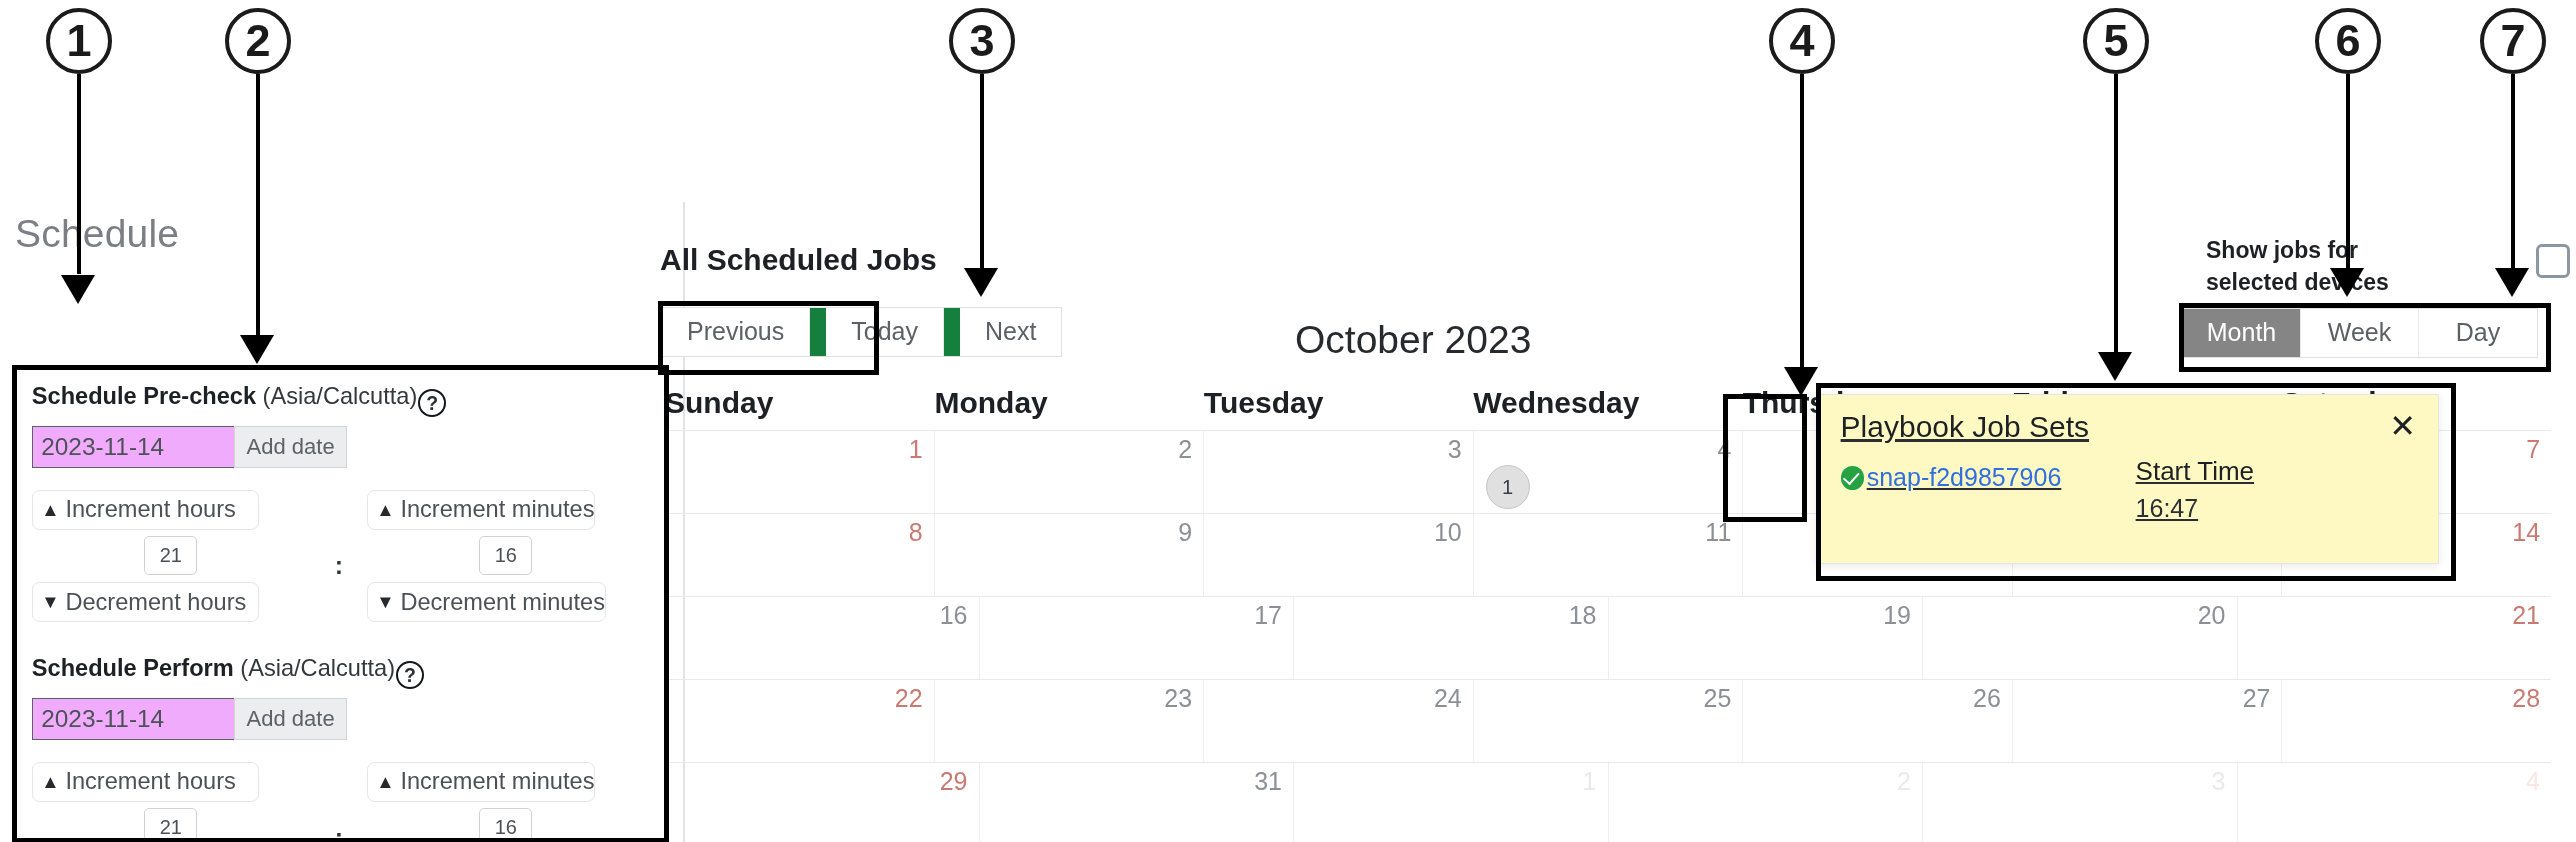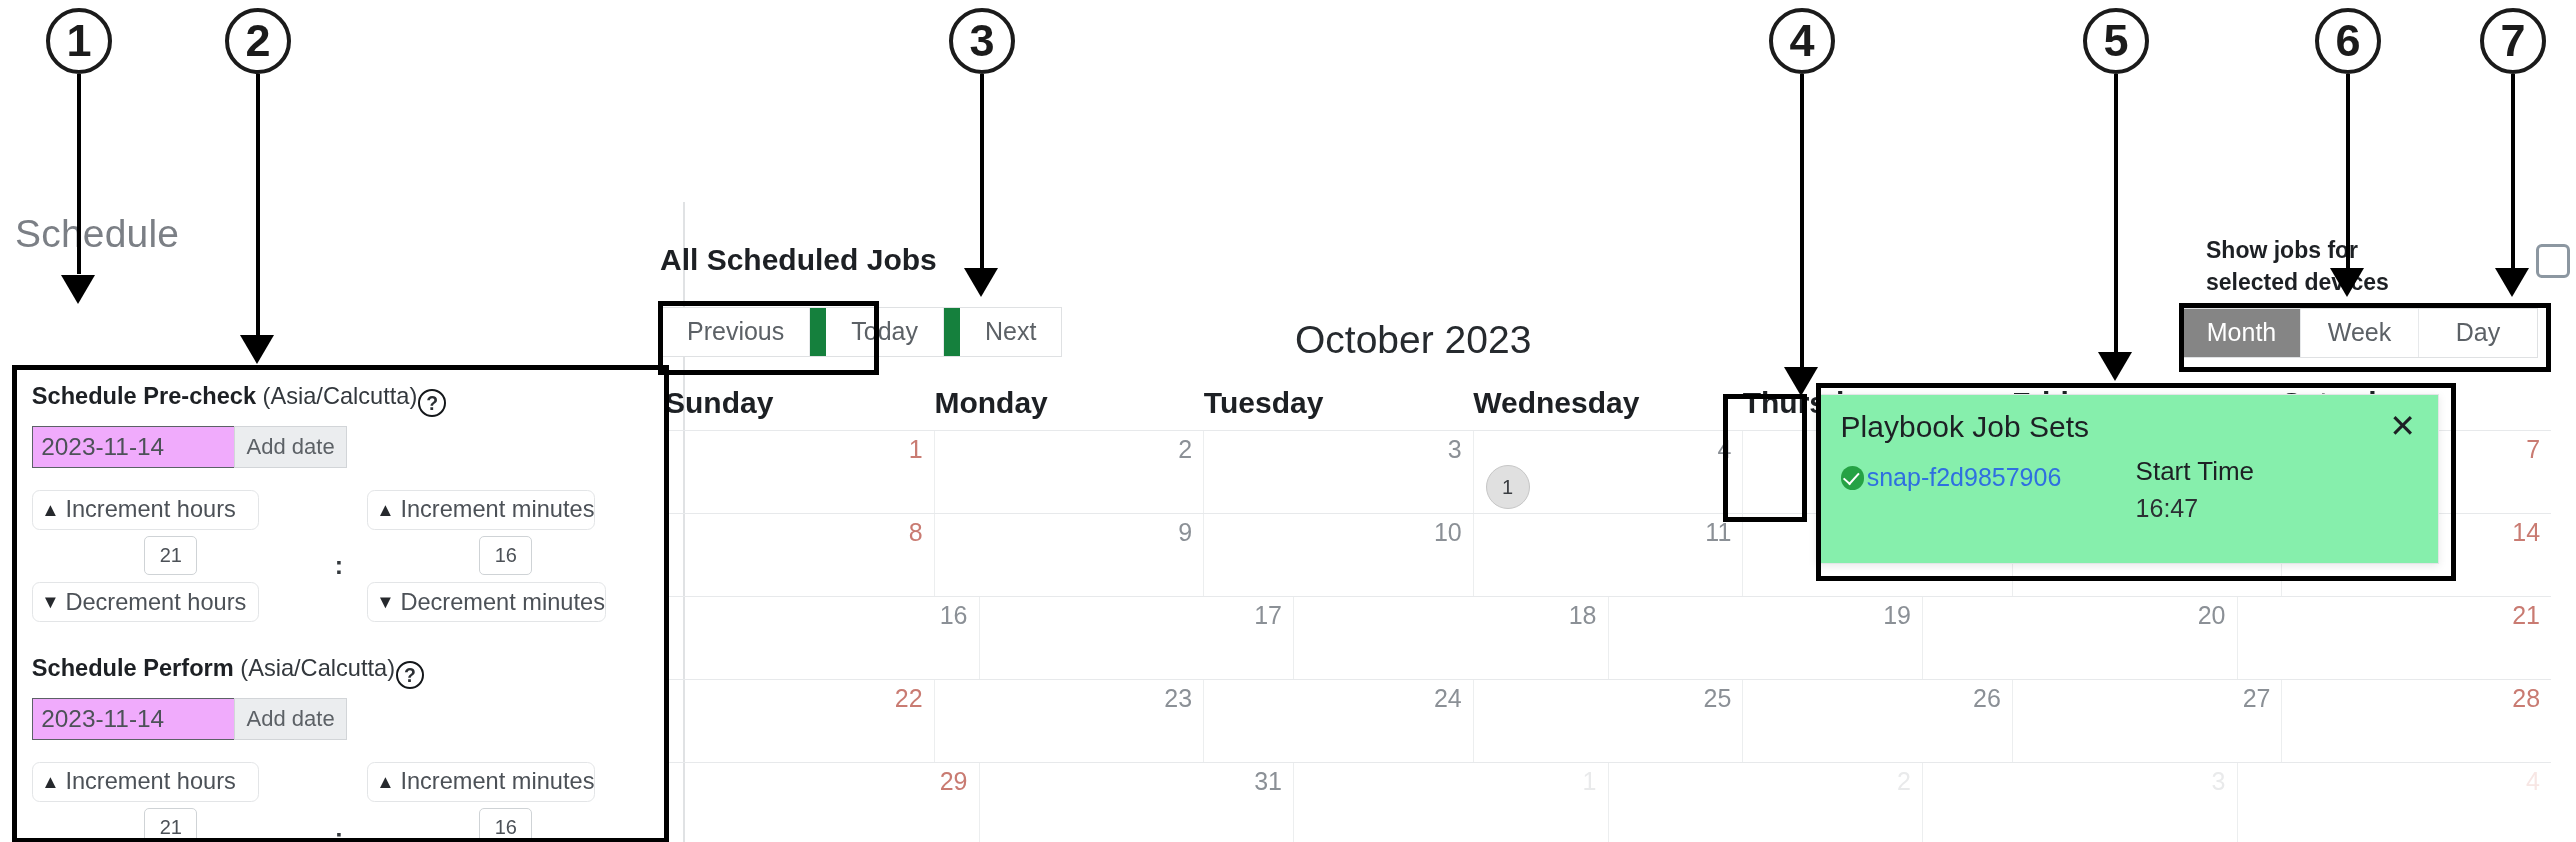--- a/index.html
+++ b/index.html
@@ -216,25 +216,26 @@
     position:absolute; left:11.8px; top:34px;
     width:44px; height:44px; border-radius:50%;
     background:#e0e0e0; border:0.8px solid #c6c6c6;
     display:flex; align-items:center; justify-content:center;
     font-size:20px; color:#3a3d41;
   }
 
   
   #popover {
     position:absolute; left:1816px; top:394px; width:623px; height:170px;
-    background:#86efac;
+    background:#fef9c3;
     border:1.7px solid #e3e5e7;
     box-shadow:0 1.7px 8.4px rgba(0,0,0,.09);
     z-index:50;
     padding:15px 23.6px;
+    text-decoration:underline;
   }
   #pop-title { font-size:30px; color:#1d2024; }
   #pop-close {
     position:absolute; right:22px; top:15px;
     font-size:32px; color:#1d2024; line-height:32px;
   }
   #pop-cols { display:flex; margin-top:11.8px; }
   #pop-cols .col-a { width:295px; }
   #pop-cols .hdr { font-size:26px; color:#1d2024; }
   #pop-cols .val { font-size:25px; color:#2b2f33; margin-top:7.6px; display:flex; align-items:center; }

